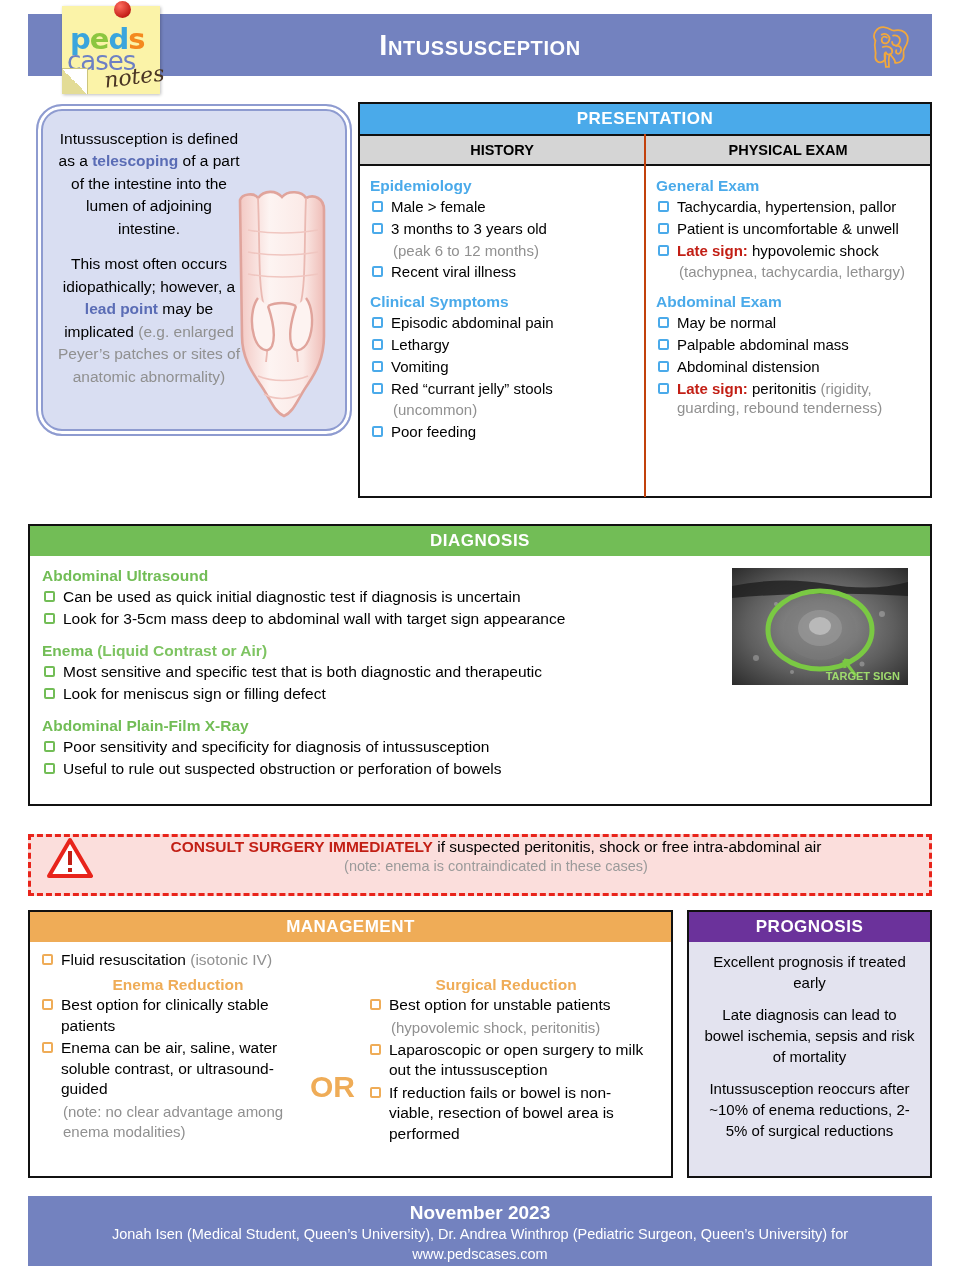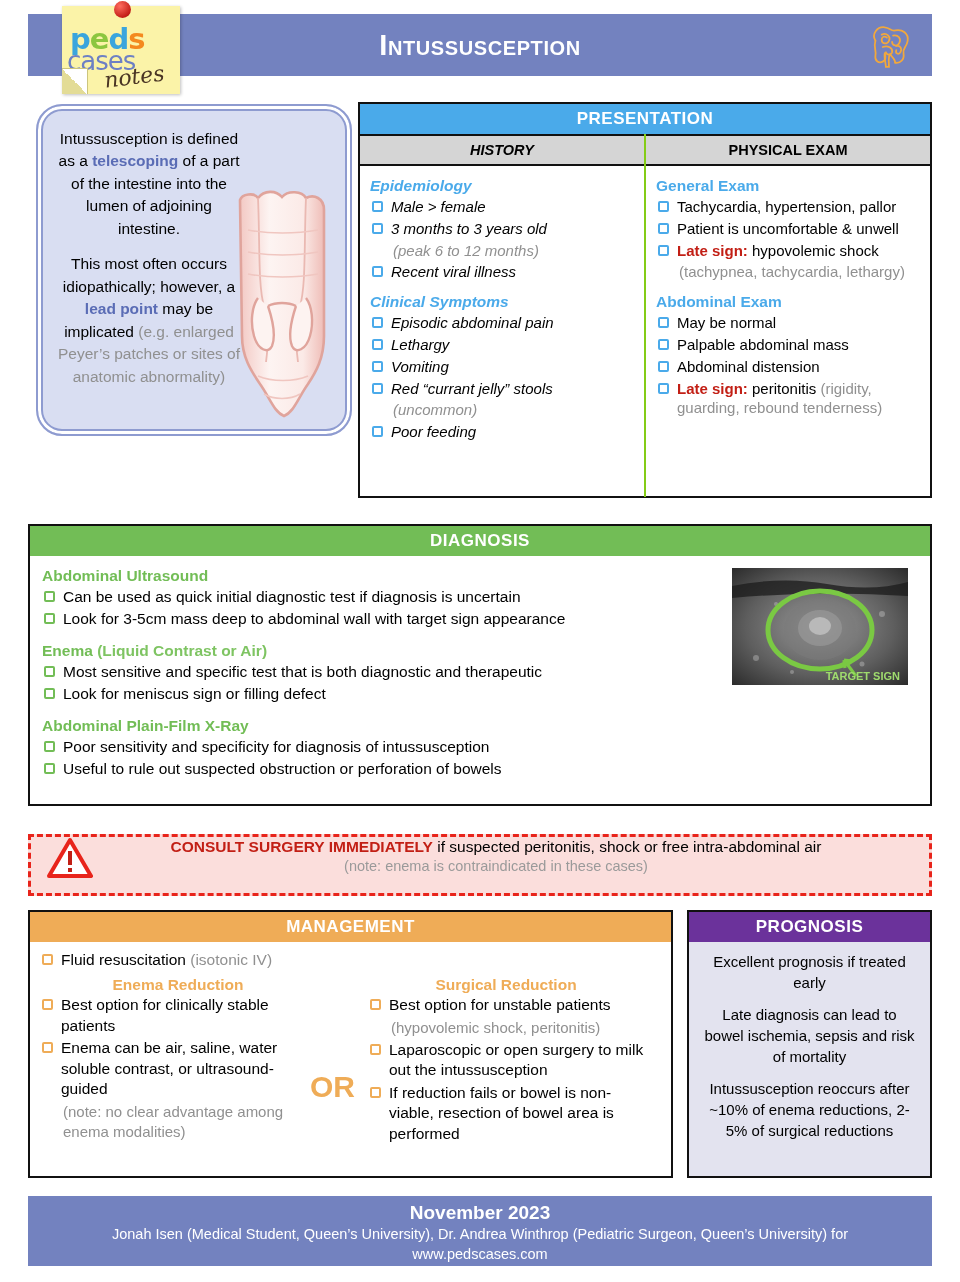--- a/index.html
+++ b/index.html
@@ -15,21 +15,21 @@
   .header-band {
     position: absolute; left: 28px; top: 14px; width: 904px; height: 62px;
     background: #7382bf;
     display: flex; align-items: center; justify-content: center;
   }
   .header-title {
     color: #ffffff; font-weight: bold; font-size: 29px;
     letter-spacing: .6px; font-variant: small-caps;
   }
   .logo {
-    position: absolute; left: 62px; top: 6px; width: 118px; height: 88px;
+    position: absolute; left: 62px; top: 6px; width: 98px; height: 88px;
     background: #fbf3a8;
     box-shadow: 1px 1px 3px rgba(0,0,0,.25);
     z-index: 5;
   }
   .logo .pin {
     position: absolute; left: 52px; top: -5px; width: 17px; height: 17px;
     border-radius: 50%;
     background: radial-gradient(circle at 35% 30%, #ff6c5e 0%, #c42018 70%, #8d0d08 100%);
   }
   .logo .peds { position: absolute; left: 8px; top: 16px; font-size: 29px; font-weight: bold;
@@ -67,21 +67,21 @@
   .deftext p { margin-bottom:13px; }
   .hl { color:#5a6cb5; font-weight:bold; }
   .muted { color:#909090; }
   .bowel-img { position:absolute; right:6px; top:80px; width:120px; height:250px; }
 
   
   .presentation { left:358px; top:102px; width:574px; height:396px; }
   .pres-band { background:#4aaaea; }
   .pres-cols { display:flex; height:calc(100% - 29px); }
   .pres-col { flex:1; }
-  .pres-col.left { border-right:2px solid #84cc16;font-style:italic; }
+  .pres-col.left { border-right:2px solid #c2410c; }
   .colhead {
     background:#d5d5d5; text-align:center; font-weight:bold; font-size:14.5px;
     padding:6px 0; border-top:2px solid #111; border-bottom:2px solid #111; color:#000;
   }
   .colbody { padding:8px 8px 0 10px; }
   .subhead { color:#4aaaea; font-weight:bold; font-size:15.5px; margin:3px 0 2px; }
   .subhead.sp { margin-top:11px; }
   ul.cl { list-style:none; }
   ul.cl li { display:flex; font-size:15px; line-height:1.32; margin-bottom:2px; color:#000; }
   .cb { flex:0 0 auto; width:11px; height:11px; border:2px solid #4aaaea; border-radius:2px;

